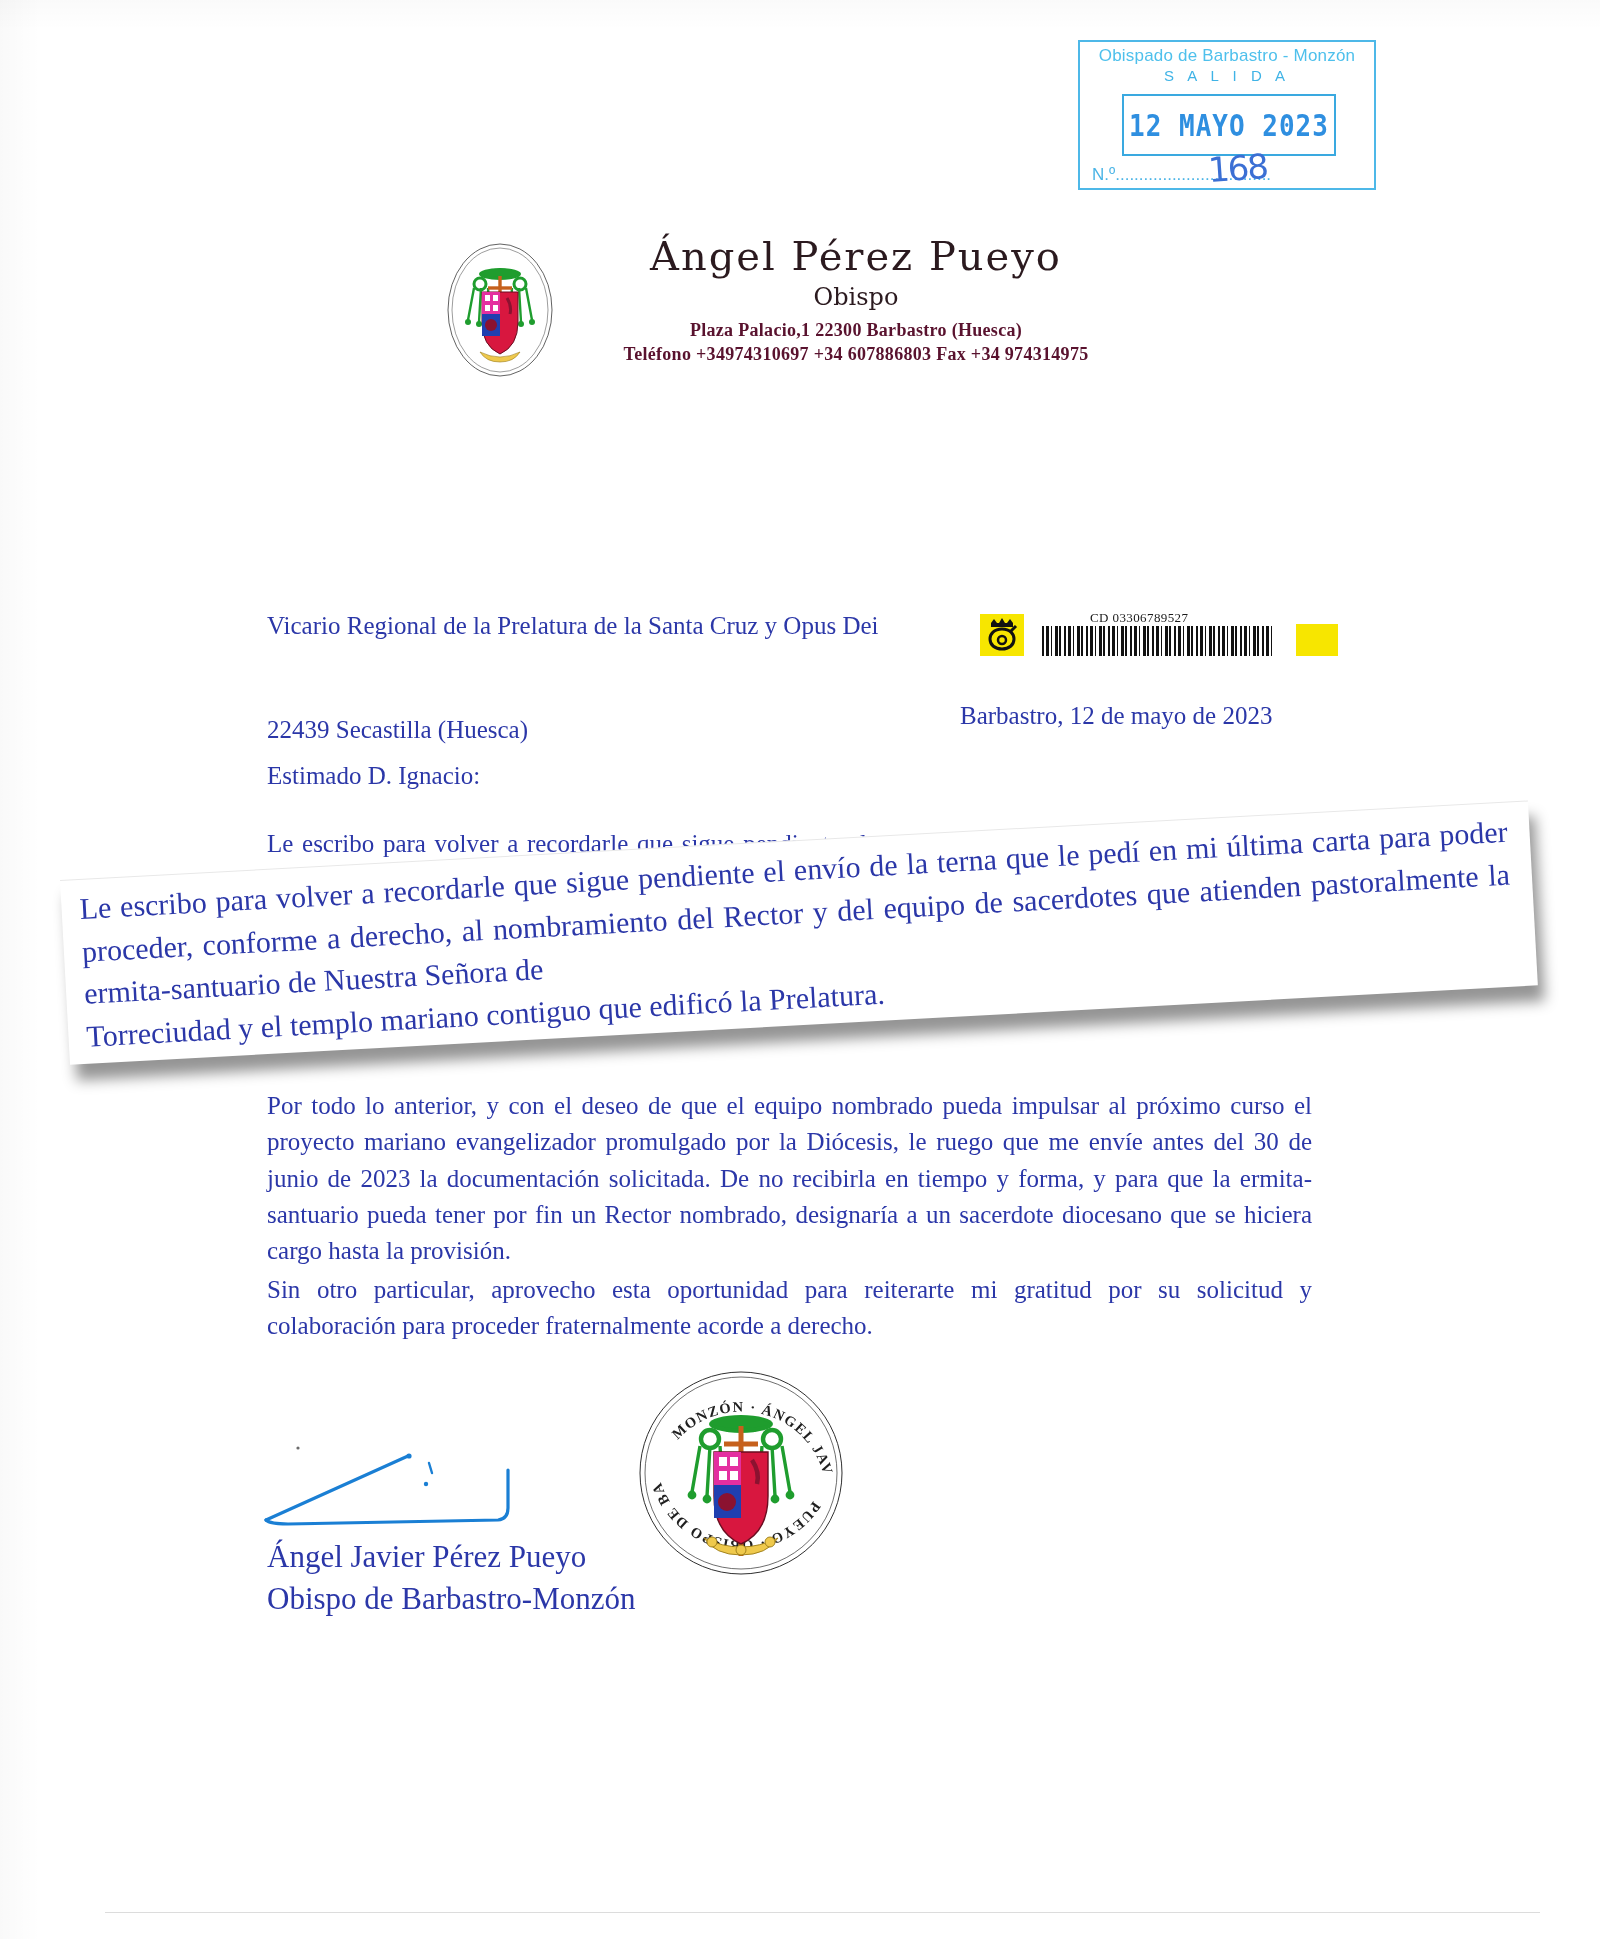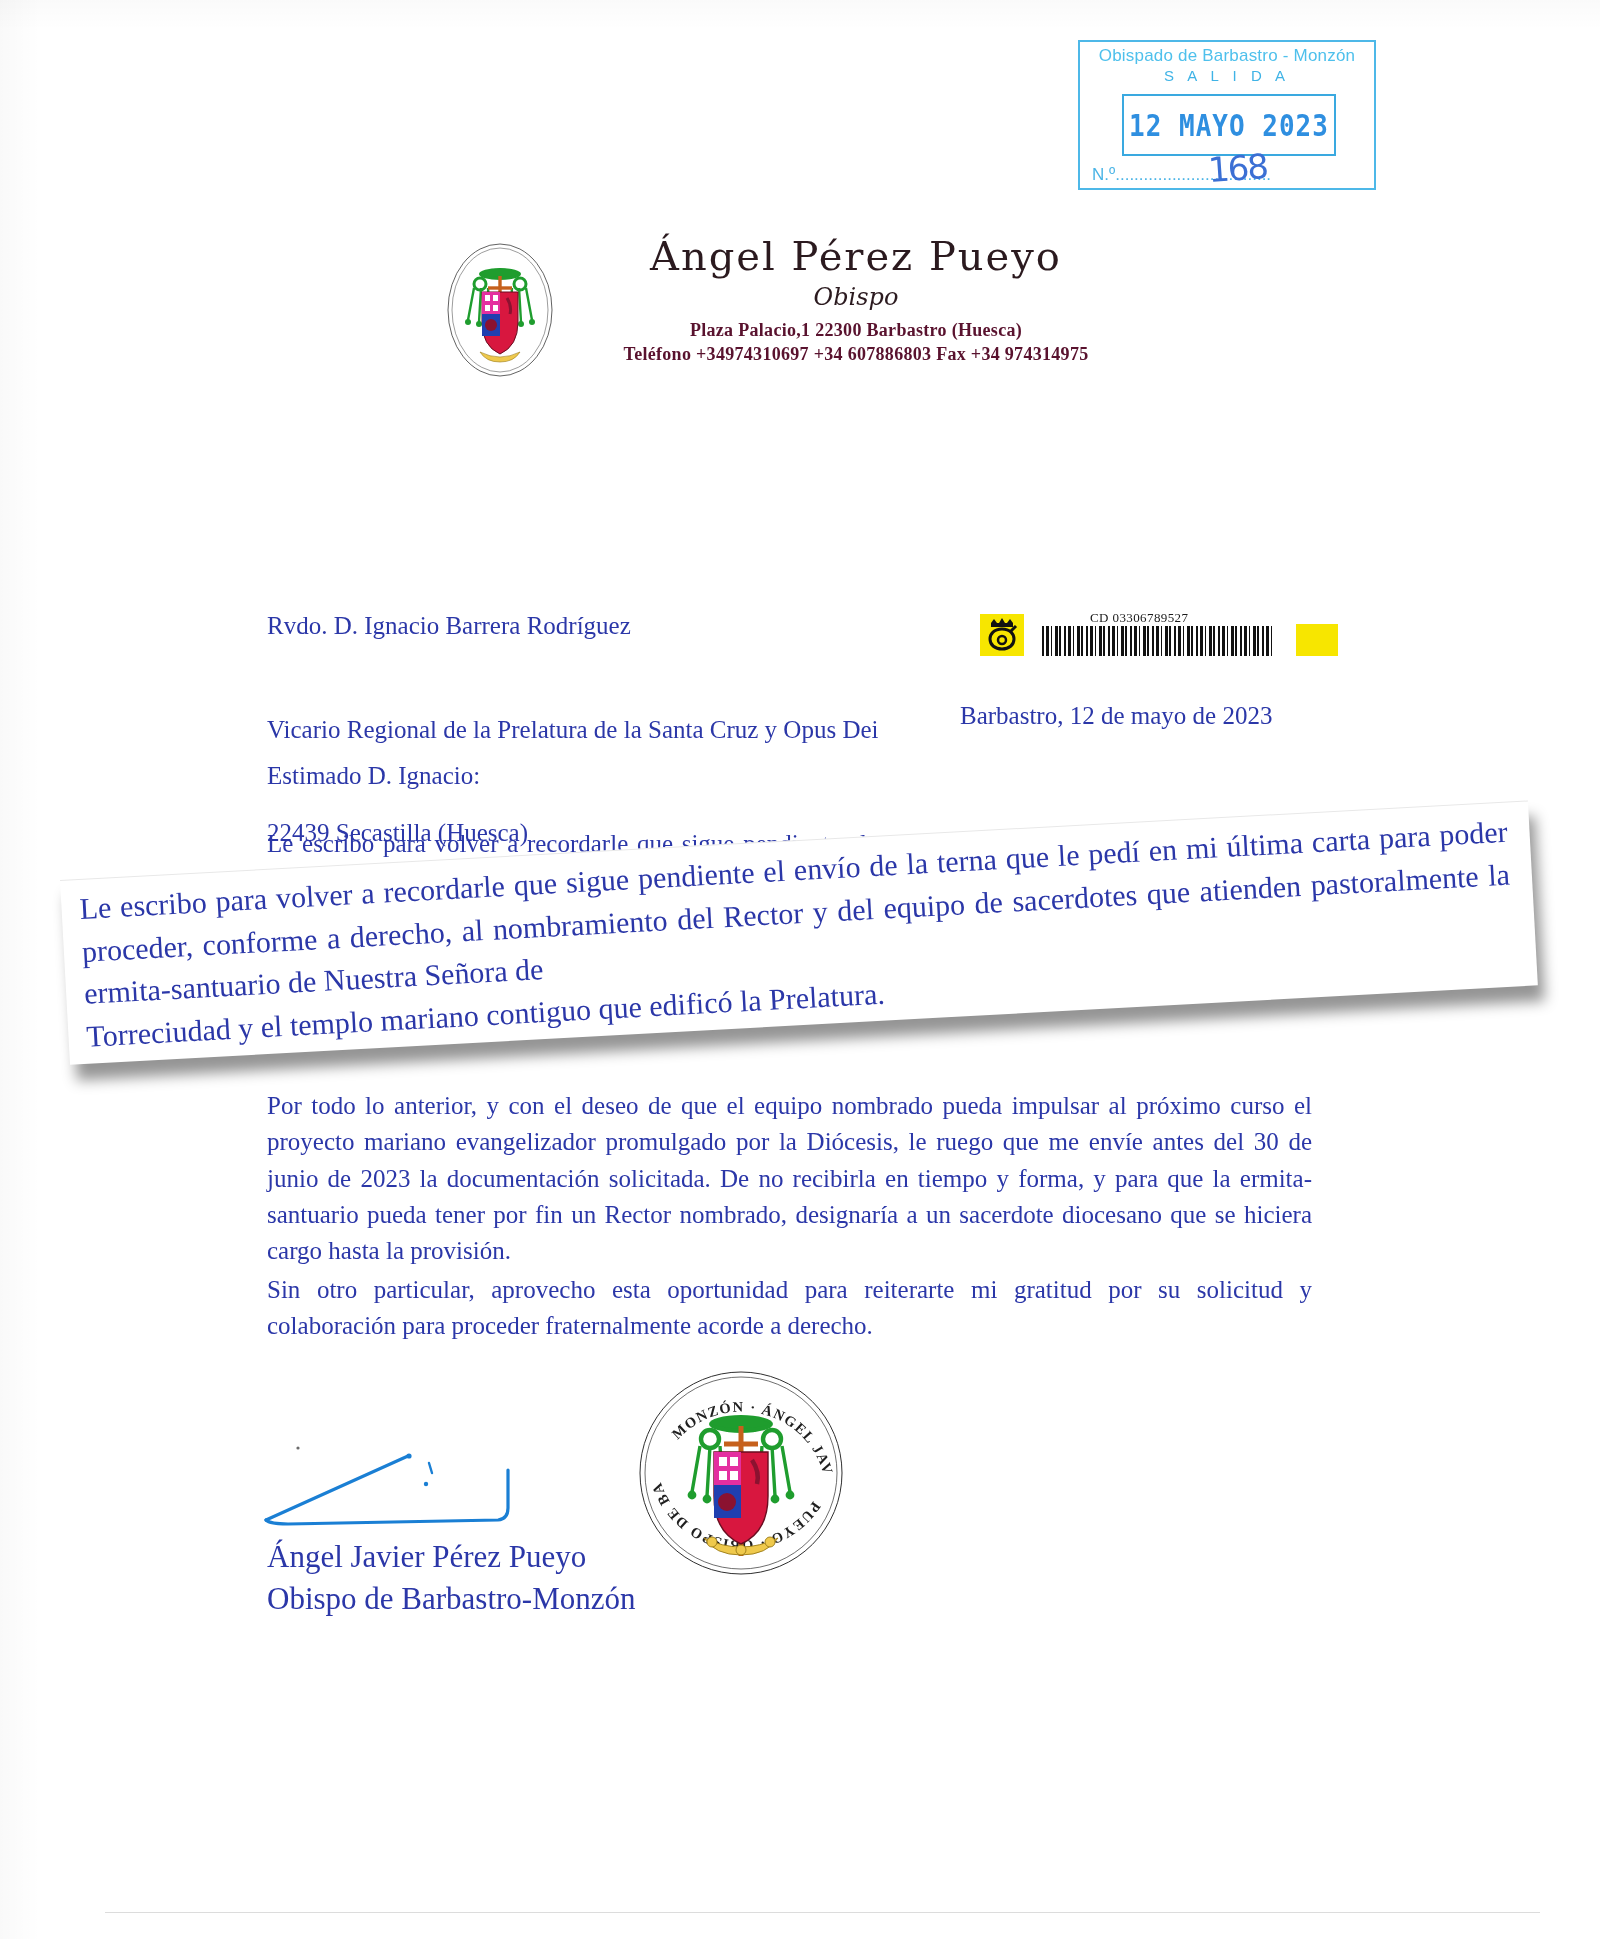--- a/index.html
+++ b/index.html
@@ -110,21 +110,20 @@
     letter-spacing: 2px;
     text-align: center;
     line-height: 1.05;
   }
   .lh-role {
     font-family: "DejaVu Serif", serif;
     font-size: 24px;
     color: #2b1a1f;
     text-align: center;
     margin-top: 6px;
-    font-style: italic;
   }
   .lh-addr {
     font-family: "Liberation Serif", serif;
     font-weight: bold;
     font-size: 18px;
     color: #59122e;
     text-align: center;
     margin-top: 9px;
     letter-spacing: 0.3px;
   }
@@ -324,21 +323,20 @@
     </svg>
     <div class="lh-text">
       <div class="lh-name">Ángel Pérez Pueyo</div>
       <div class="lh-role">Obispo</div>
       <div class="lh-addr">Plaza Palacio,1  22300 Barbastro  (Huesca)</div>
       <div class="lh-phone">Teléfono +34974310697   +34 607886803  Fax +34 974314975</div>
     </div>
   </div>
 
   <div class="recipient">
-    <div>Rvdo. D. Ignacio Barrera Rodríguez</div>
     <div>Vicario Regional de la Prelatura de la Santa Cruz y Opus Dei</div>
     <div>22439 Secastilla (Huesca)</div>
   </div>
 
   <div class="postal">
     <div class="correos-logo">
       <svg width="34" height="36" viewBox="0 0 34 36">
         <path d="M6 6 h22 v4 h-22z" fill="#111"></path>
         <path d="M9 2 l3 4 h-6z M17 1 l3 5 h-6z M25 2 l3 4 h-6z" fill="#111"></path>
         <path d="M17 12 c-8 0 -12 5 -12 10 c0 6 5 10 12 10 c7 0 12 -4 12 -10 c0 -5 -4 -10 -12 -10z" fill="none" stroke="#111" stroke-width="3"></path>

